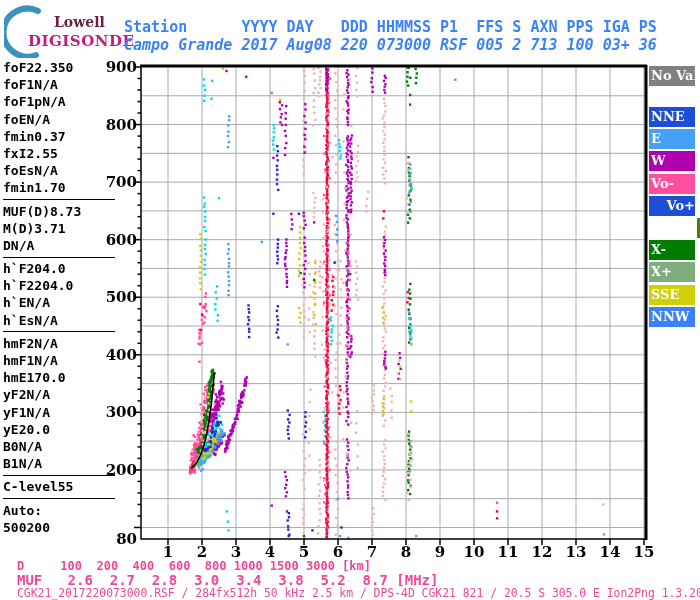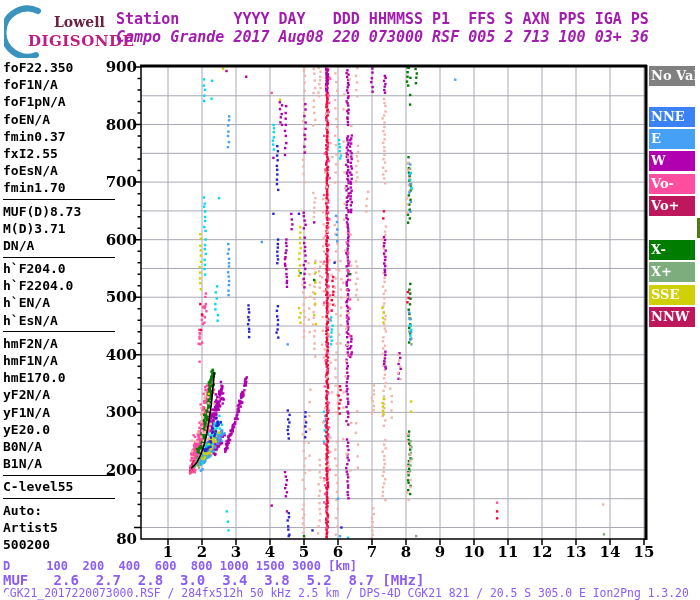--- a/index.html
+++ b/index.html
@@ -1,31 +1,31 @@
 <!DOCTYPE html>
 <html><head>
 <meta charset="utf-8">
 <style>
   html,body{margin:0;padding:0;background:#ffffff;}
   body{font-family:"Liberation Sans",sans-serif;}
-  .page{position:relative;width:700px;height:600px;background:#fff;overflow:hidden;border-radius:20px;}
+  .page{position:relative;width:700px;height:600px;background:#fff;overflow:hidden;}
   .logo{position:absolute;left:4px;top:4px;width:112px;height:54px;}
   .logo svg{position:absolute;left:0;top:0;}
   .logo-lowell{position:absolute;left:50px;top:10px;font-family:"DejaVu Serif",serif;font-weight:bold;font-size:14px;color:#6d2040;}
   .logo-digisonde{position:absolute;left:24px;top:28px;font-family:"DejaVu Serif",serif;font-weight:bold;font-size:15px;letter-spacing:0.5px;color:#c01d7e;}
-  pre.hdr{position:absolute;left:116px;margin:0;font-family:"DejaVu Sans Mono",monospace;font-weight:bold;font-size:15px;line-height:18px;color:#a21caf;white-space:pre;}
+  pre.hdr{position:absolute;left:116px;margin:8px;font-family:"DejaVu Sans Mono",monospace;font-weight:bold;font-size:15px;line-height:18px;color:#3b82f6;white-space:pre;}
   #hdr1{top:10px;}
   #hdr2{top:28px;font-style:italic;}
   #param-panel{position:absolute;left:3px;top:59px;width:112px;font-family:"DejaVu Sans Mono",monospace;font-weight:bold;font-size:13px;color:#000;}
   .prow{display:flex;justify-content:flex-start;line-height:17.2px;height:17.2px;white-space:pre;}
   .prule{border-top:1.5px solid #000;margin:2.5px 0 2.5px 0;height:0;}
   #plot{position:absolute;left:0;top:0;}
   #legend{position:absolute;left:649px;top:66px;width:46px;}
   .legend-item{width:46px;height:20px;margin-bottom:2.2px;font-family:"DejaVu Serif",serif;font-weight:bold;font-size:13px;line-height:20px;color:#fff;padding-left:2px;box-sizing:border-box;white-space:nowrap;overflow:hidden;}
-  pre.foot{position:absolute;left:3px;margin:0;font-family:"DejaVu Sans Mono",monospace;color:#8b5cf6;white-space:pre;}
+  pre.foot{position:absolute;left:17px;margin:0;font-family:"DejaVu Sans Mono",monospace;color:#ec4899;white-space:pre;}
   #d-row{top:559px;font-size:12px;font-weight:bold;}
   #muf-row{top:572px;font-size:14px;font-weight:bold;}
   #info-row{top:586px;font-size:11.4px;font-weight:normal;text-align:right;}
 </style>
 </head>
 <body>
 
 <div class="page">
 
   <div class="logo">
@@ -63,21 +63,20 @@
       <div class="prow"><span>hmE</span><span>170.0</span></div>
       <div class="prow"><span>yF2</span><span>N/A</span></div>
       <div class="prow"><span>yF1</span><span>N/A</span></div>
       <div class="prow"><span>yE</span><span>20.0</span></div>
       <div class="prow"><span>B0</span><span>N/A</span></div>
       <div class="prow"><span>B1</span><span>N/A</span></div>
       <div class="prule"></div>
       <div class="prow"><span>C-level</span><span>55</span></div>
       <div class="prule"></div>
       <div class="prow"><span>Auto:</span><span></span></div>
-      <div class="prow"><span>Artist5</span><span></span></div>
       <div class="prow"><span>500200</span><span></span></div>
     </div>
 
   <svg id="plot" width="700" height="600">
       <g>
         <line x1="141" y1="527.48" x2="646" y2="527.48" stroke="#a8a8b4" stroke-width="1"></line>
         <line x1="141" y1="498.7" x2="646" y2="498.7" stroke="#a8a8b4" stroke-width="1"></line>
         <line x1="141" y1="469.92" x2="646" y2="469.92" stroke="#a8a8b4" stroke-width="1"></line>
         <line x1="141" y1="441.14" x2="646" y2="441.14" stroke="#a8a8b4" stroke-width="1"></line>
         <line x1="141" y1="412.36" x2="646" y2="412.36" stroke="#a8a8b4" stroke-width="1"></line>
@@ -2688,29 +2687,29 @@
         <text x="576" y="557" text-anchor="middle" font-family="DejaVu Serif,serif" font-weight="bold" font-size="15px" fill="#000">13</text>
         <line x1="610" y1="539" x2="610" y2="545" stroke="#000" stroke-width="1.5"></line>
         <text x="610" y="557" text-anchor="middle" font-family="DejaVu Serif,serif" font-weight="bold" font-size="15px" fill="#000">14</text>
         <line x1="644" y1="539" x2="644" y2="545" stroke="#000" stroke-width="1.5"></line>
         <text x="644" y="557" text-anchor="middle" font-family="DejaVu Serif,serif" font-weight="bold" font-size="15px" fill="#000">15</text>
       </g>
     </svg>
 
   <div id="legend">
       <div class="legend-item" style="background: rgb(128, 128, 128);"><span>No Val</span></div>
-      <div class="legend-item" style="background: #3b82f6; margin-top: 21px;"><span>NNE</span></div>
+      <div class="legend-item" style="background: #1d4ed8; margin-top: 21px;"><span>NNE</span></div>
       <div class="legend-item" style="background: rgb(70, 160, 245);"><span>E</span></div>
       <div class="legend-item" style="background: rgb(176, 0, 176);"><span>W</span></div>
       <div class="legend-item" style="background: rgb(255, 77, 160);"><span>Vo-</span></div>
-      <div class="legend-item" style="background: #be185d;"><span>Vo+</span></div>
+      <div class="legend-item" style="background: #1d4ed8; text-align: right;"><span>Vo+</span></div>
       <div class="legend-item" style="background: #4d7c0f; margin-left: 48px;"><span>SSW</span></div>
       <div class="legend-item" style="background: rgb(0, 125, 0);"><span>X-</span></div>
       <div class="legend-item" style="background: rgb(125, 172, 125);"><span>X+</span></div>
       <div class="legend-item" style="background: rgb(208, 208, 8);"><span>SSE</span></div>
-      <div class="legend-item" style="background: #be185d;"><span>NNW</span></div>
+      <div class="legend-item" style="background: #3b82f6;"><span>NNW</span></div>
     </div>
 
   <pre class="foot" id="d-row">D     100  200  400  600  800 1000 1500 3000 [km]</pre>
   <pre class="foot" id="muf-row">MUF   2.6  2.7  2.8  3.0  3.4  3.8  5.2  8.7 [MHz]</pre>
   <pre class="foot" id="info-row">CGK21_2017220073000.RSF / 284fx512h 50 kHz 2.5 km / DPS-4D CGK21 821 / 20.5 S 305.0 E Ion2Png 1.3.20</pre>
 
 </div>
 
 </body></html>

